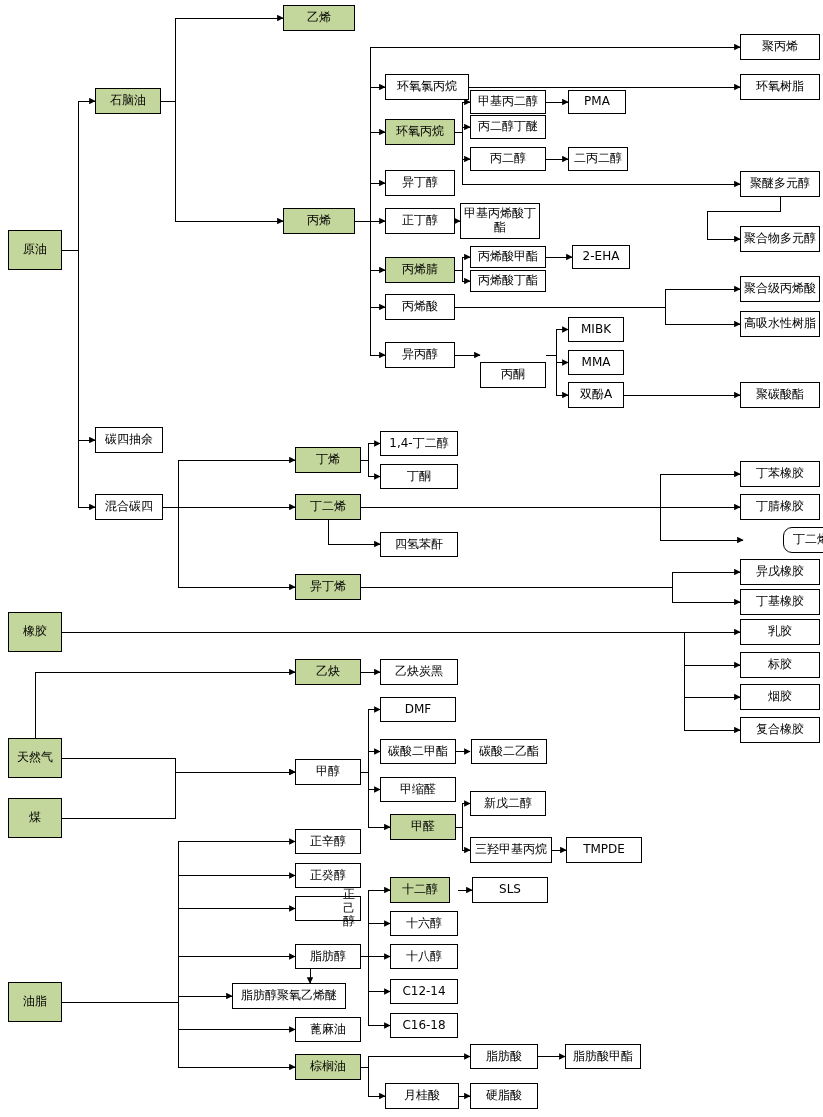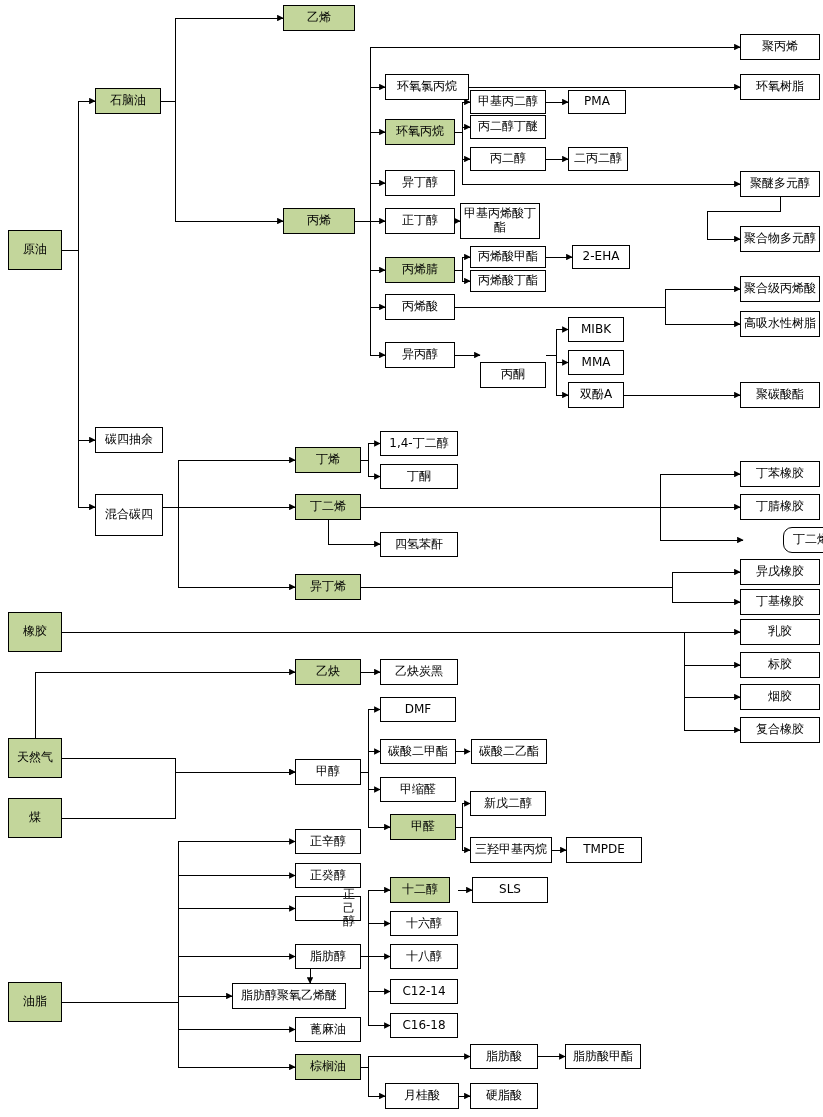--- a/index.html
+++ b/index.html
@@ -112,21 +112,21 @@
         <polyline points="538,1056.5 565,1056.5" marker-end="url(#arrow)"></polyline>
         <polyline points="459,1096 470,1096" marker-end="url(#arrow)"></polyline>
       </g>
   </svg>
   <div id="nodes">
       <div class="node green" style="left: 8px; top: 230px; width: 54px; height: 40px;">原油</div>
       <div class="node green" style="left: 95px; top: 88px; width: 66px; height: 26px;">石脑油</div>
       <div class="node green" style="left: 283px; top: 5px; width: 72px; height: 26px;">乙烯</div>
       <div class="node green" style="left: 283px; top: 208px; width: 72px; height: 26px;">丙烯</div>
       <div class="node" style="left: 95px; top: 427px; width: 68px; height: 26px;">碳四抽余</div>
-      <div class="node" style="left: 95px; top: 494px; width: 68px; height: 42px;">混合碳四</div>
+      <div class="node" style="left: 95px; top: 494px; width: 68px; height: 26px;">混合碳四</div>
       <div class="node" style="left: 385px; top: 74px; width: 84px; height: 26px;">环氧氯丙烷</div>
       <div class="node green" style="left: 385px; top: 119px; width: 70px; height: 26px;">环氧丙烷</div>
       <div class="node" style="left: 385px; top: 170px; width: 70px; height: 26px;">异丁醇</div>
       <div class="node" style="left: 385px; top: 208px; width: 70px; height: 26px;">正丁醇</div>
       <div class="node green" style="left: 385px; top: 257px; width: 70px; height: 26px;">丙烯腈</div>
       <div class="node" style="left: 385px; top: 294px; width: 70px; height: 26px;">丙烯酸</div>
       <div class="node" style="left: 385px; top: 342px; width: 70px; height: 26px;">异丙醇</div>
       <div class="node" style="left: 470px; top: 90px; width: 76px; height: 24px;">甲基丙二醇</div>
       <div class="node" style="left: 470px; top: 115px; width: 76px; height: 24px;">丙二醇丁醚</div>
       <div class="node" style="left: 470px; top: 147px; width: 76px; height: 24px;">丙二醇</div>

